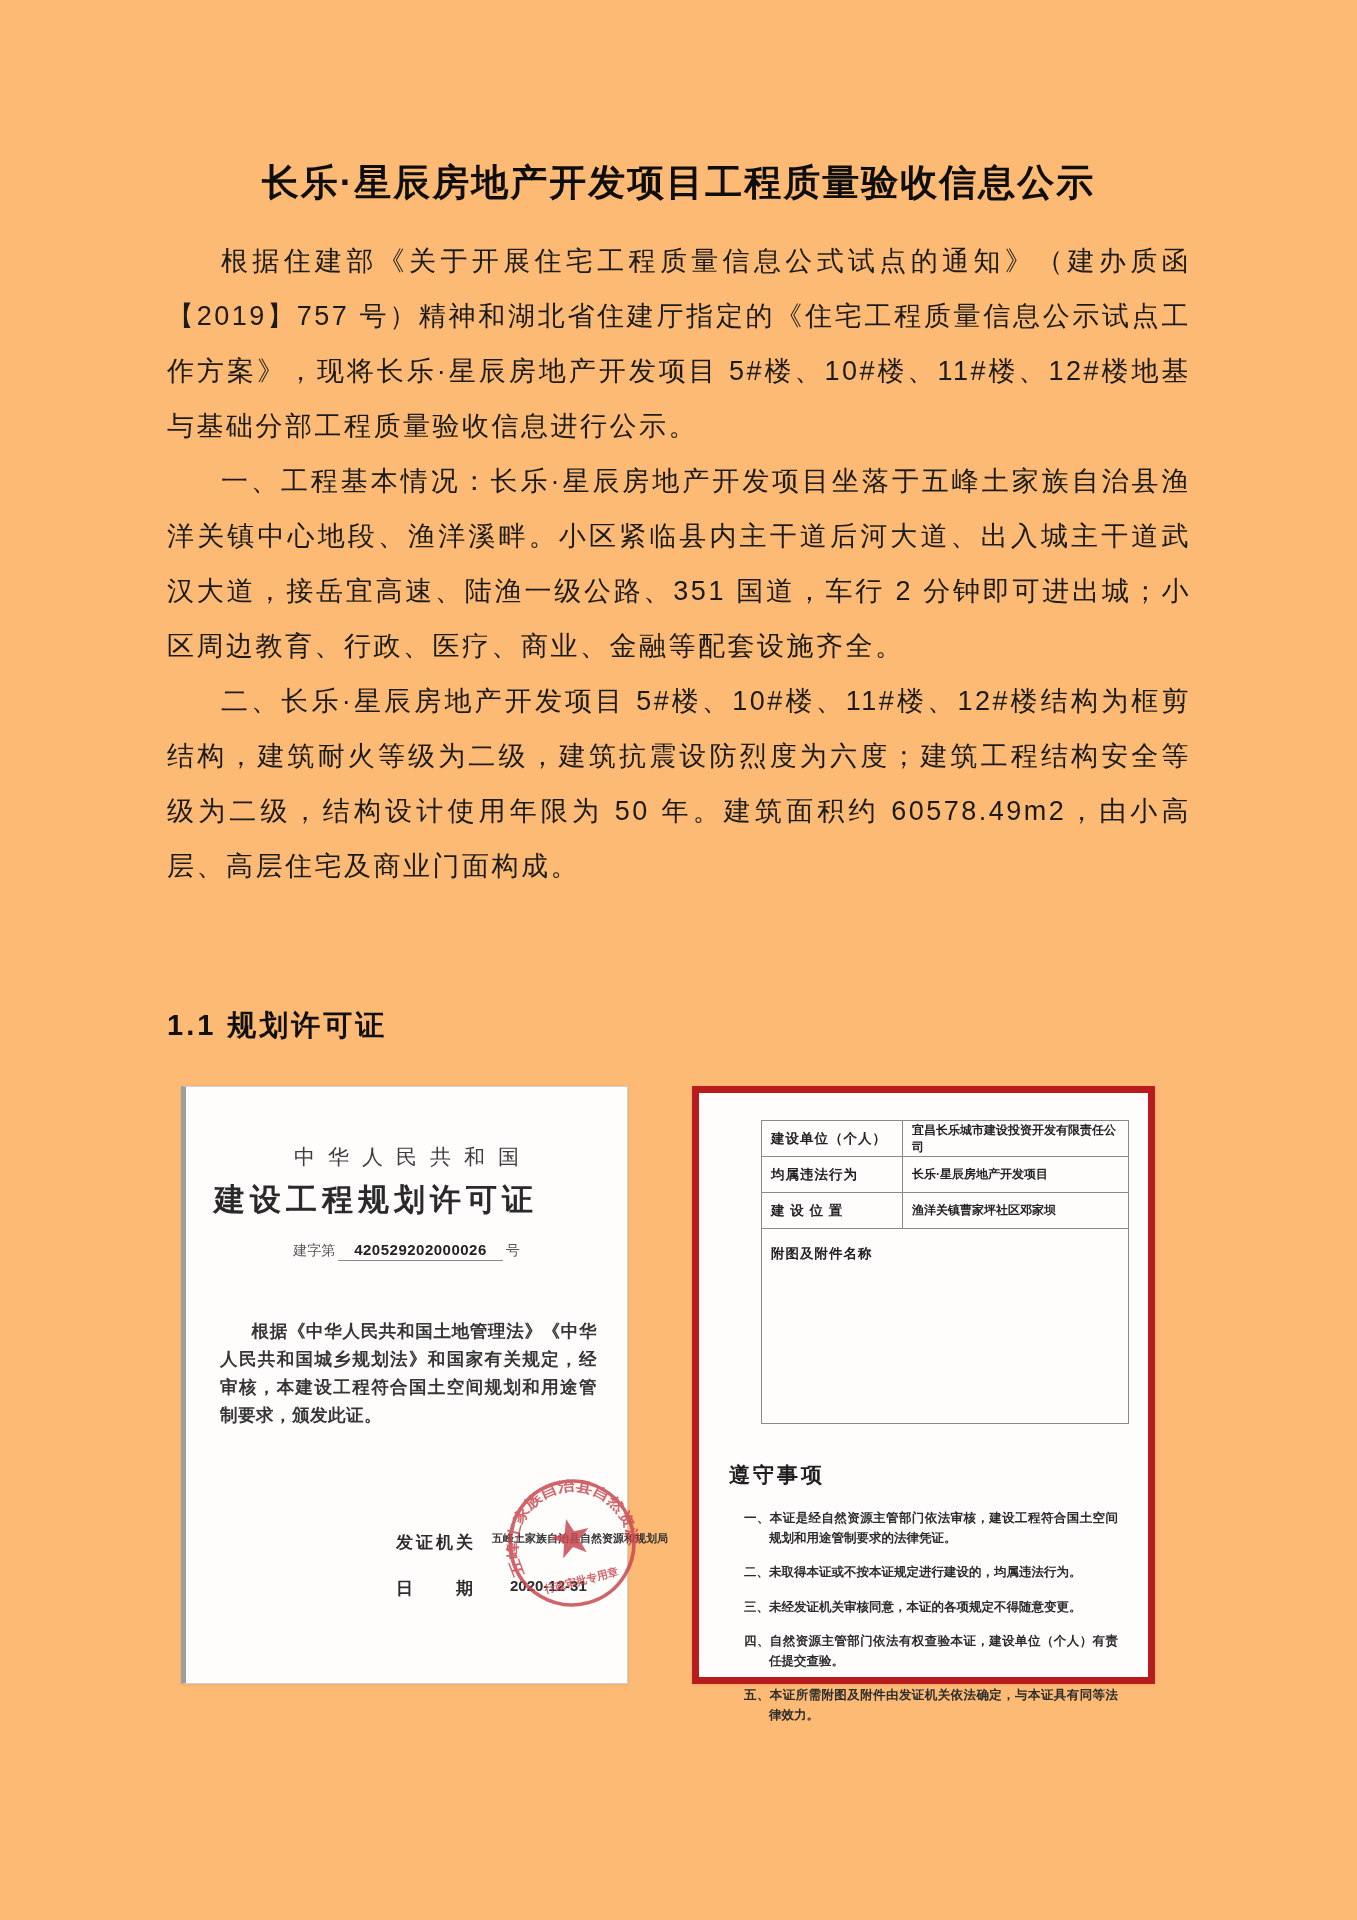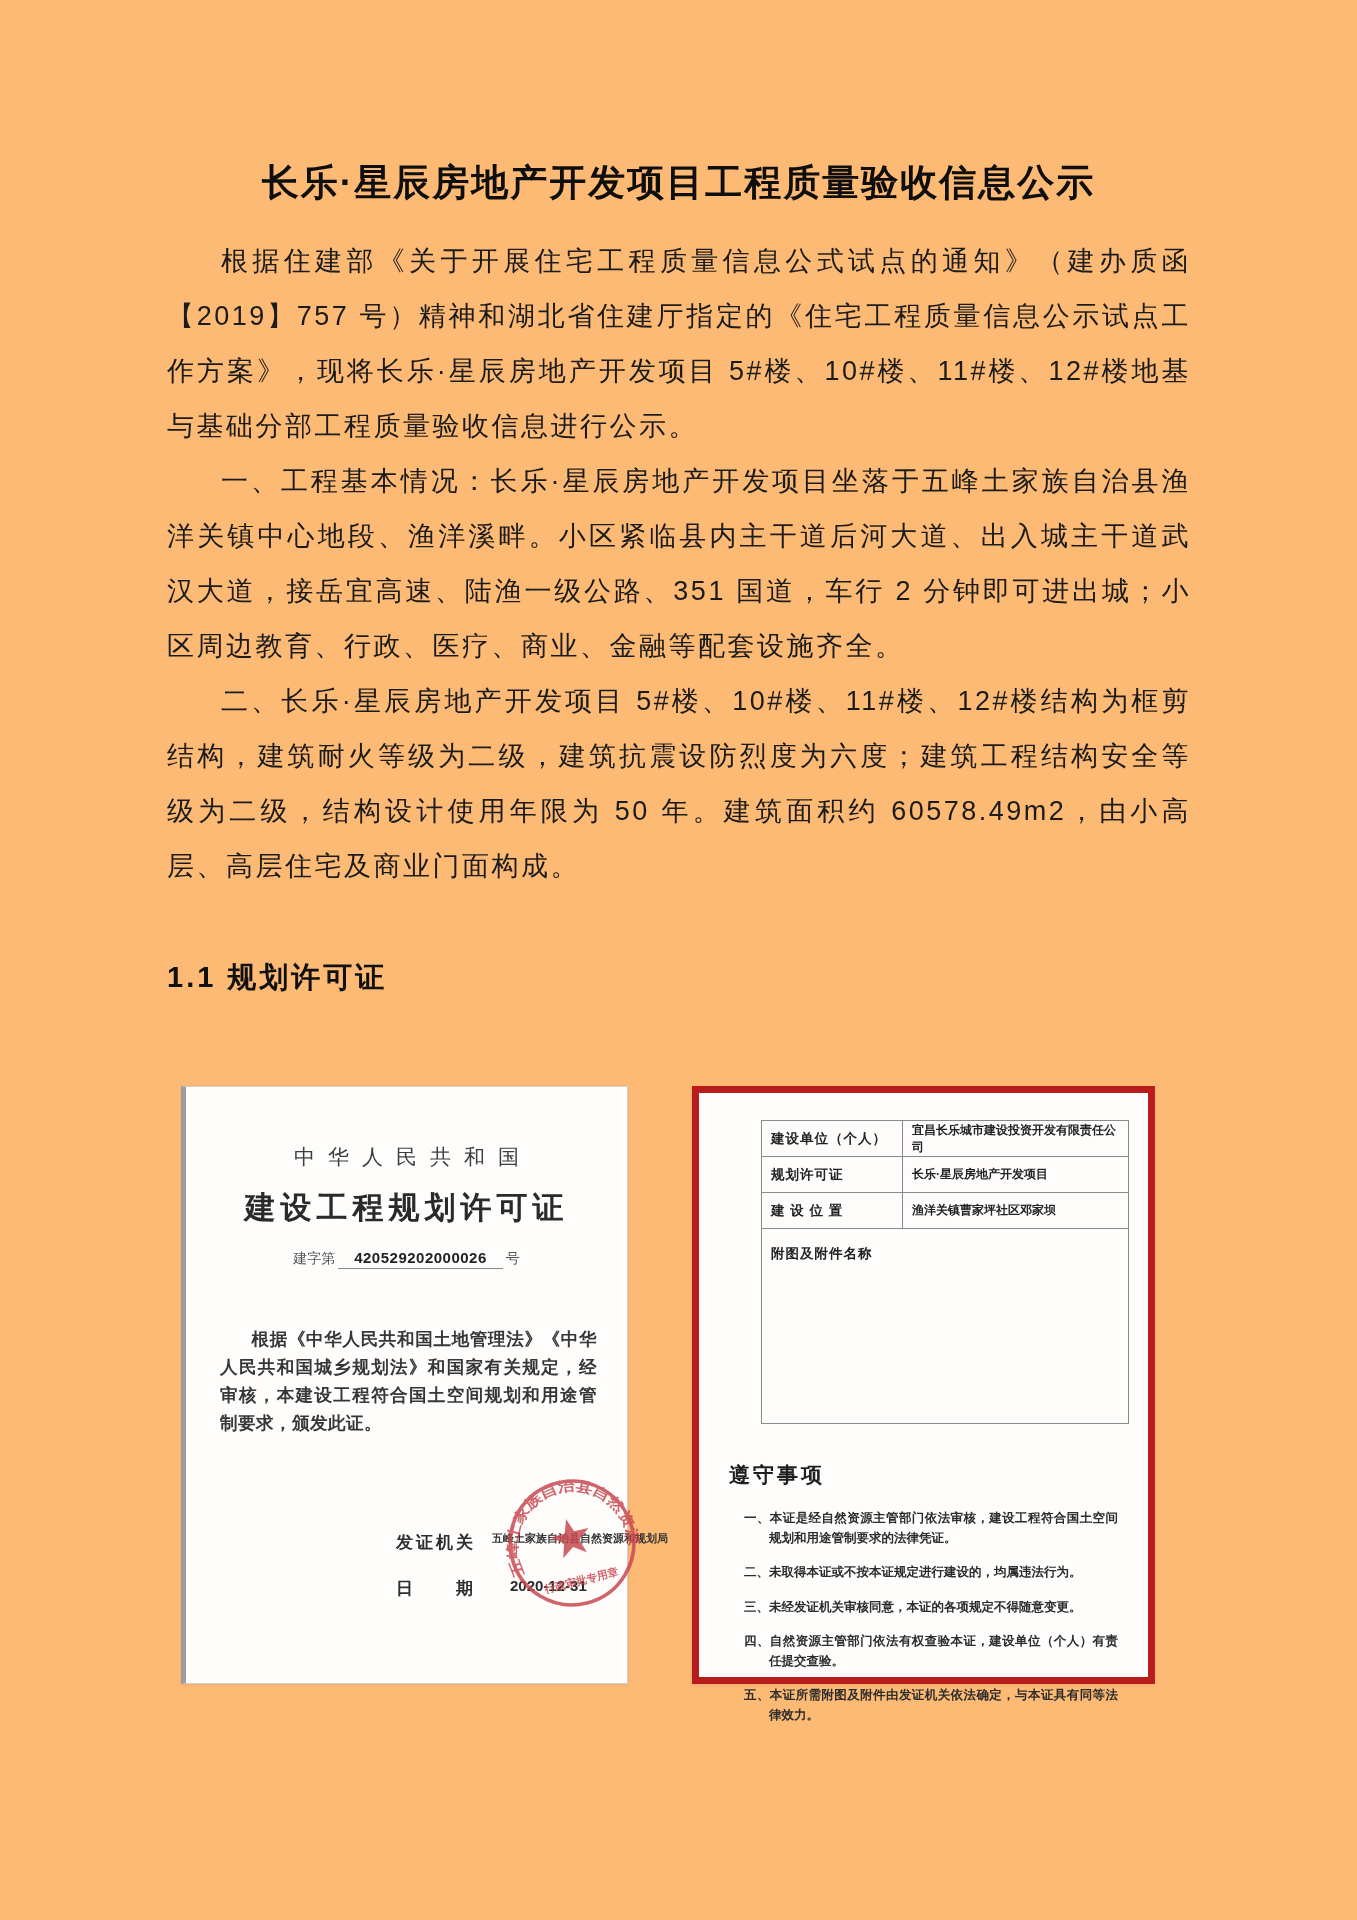--- a/index.html
+++ b/index.html
@@ -32,21 +32,21 @@
     font-size: 27px;
     line-height: 55px;
     letter-spacing: 2.5px;
     color: #1b1b1b;
     text-align: justify;
   }
   .body-text p { margin: 0; text-indent: 2em; }
   .section-heading {
     position: absolute;
     left: 167px;
-    top: 958px;
+    top: 1006px;
     margin: 0;
     font-size: 29px;
     font-weight: 700;
     letter-spacing: 3px;
     color: #101010;
   }
 
   
   .cert {
     position: absolute;
@@ -73,26 +73,26 @@
   .country {
     margin-top: 56px;
     text-align: center;
     font-size: 21px;
     letter-spacing: 13px;
     padding-left: 13px;
     color: #3d3d3d;
     font-weight: 500;
   }
   .cert-title {
-    margin-top: 16px;
-    text-align: center;
+    margin-top: 8px;
     font-size: 31px;
     font-weight: 700;
     letter-spacing: 5px;
     color: #2a2a2a;
+    padding-left: 28px;
   }
   .cert-number {
     margin-top: 20px;
     text-align: center;
     font-size: 14px;
     color: #555;
   }
   .cert-number .undernum {
     display: inline-block;
     border-bottom: 1px solid #8a8a8a;
@@ -254,21 +254,21 @@
   </div>
 
   <div class="cert cert-right">
     <table class="permit-table">
       <tbody>
         <tr>
           <td class="k">建设单位（个人）</td>
           <td class="v">宜昌长乐城市建设投资开发有限责任公司</td>
         </tr>
         <tr>
-          <td class="k">规划许可证</td>
+          <td class="k">均属违法行为</td>
           <td class="v">长乐·星辰房地产开发项目</td>
         </tr>
         <tr>
           <td class="k">建 设 位 置</td>
           <td class="v">渔洋关镇曹家坪社区邓家坝</td>
         </tr>
         <tr>
           <td class="attach" colspan="2">附图及附件名称</td>
         </tr>
       </tbody>

